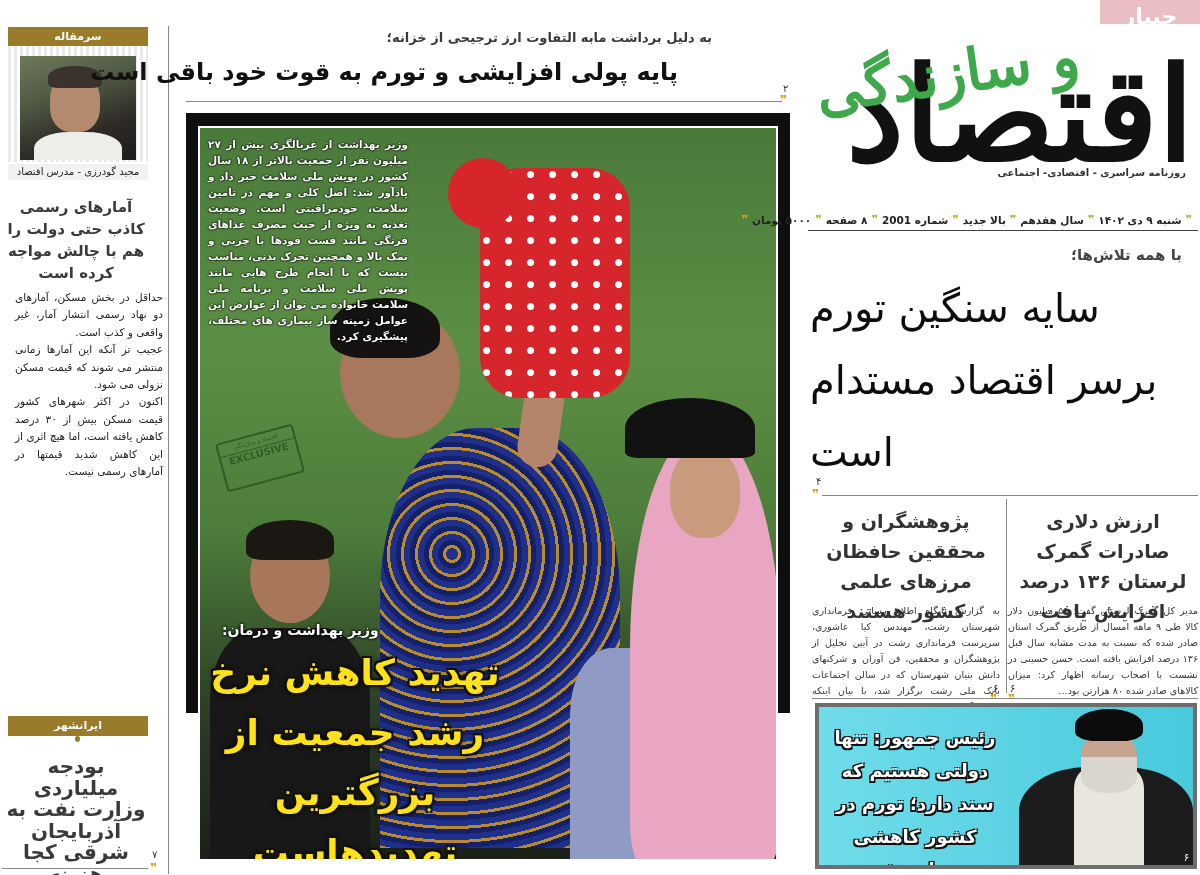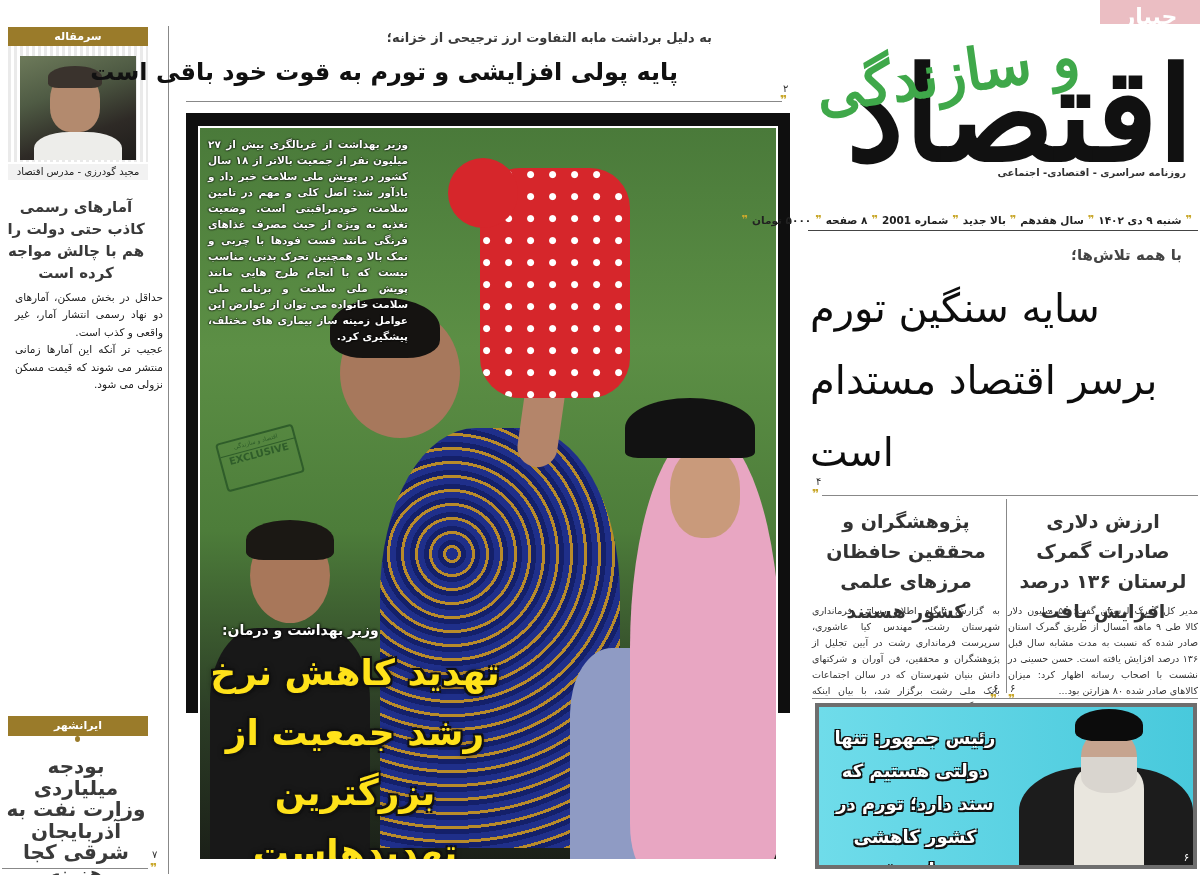--- a/index.html
+++ b/index.html
@@ -107,20 +107,21 @@
       <div class="face" style="position:absolute"></div>
       <div class="hair" style="position:absolute"></div>
       <div class="shirt" style="position:absolute"></div>
     </div>
   </div>
   <div class="byline">مجید گودرزی - مدرس اقتصاد</div>
   <div class="editorial-headline">آمارهای رسمی کاذب حتی دولت را هم با چالش مواجه کرده است</div>
   <div class="editorial-body">
     <p>حداقل در بخش مسکن، آمارهای دو نهاد رسمی انتشار آمار، غیر واقعی و کذب است.</p>
     <p>عجیب تر آنکه این آمارها زمانی منتشر می شوند که قیمت مسکن نزولی می شود.</p>
+    <p>اکنون در اکثر شهرهای کشور قیمت مسکن بیش از ۳۰ درصد کاهش یافته است، اما هیچ اثری از این کاهش شدید قیمتها در آمارهای رسمی نیست.</p>
   </div>
 
   <div class="section-tag" style="top:716px;">
     <span>ایرانشهر</span>
     <span class="dot"></span>
   </div>
   <div class="side-headline">بودجه میلیاردی وزارت نفت به آذربایجان شرقی کجا هزینه می‌شود؟</div>
   <div class="abs page-num" style="left:152px; top:850px;">۷</div>
   <div class="abs quote-mark" style="left:150px; top:862px;">❞</div>
   <div class="hrule" style="left:2px; top:868px; width:146px;"></div>

